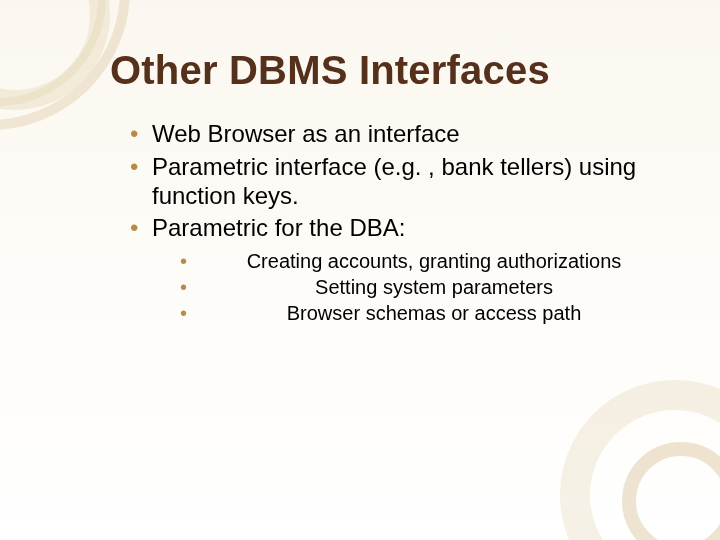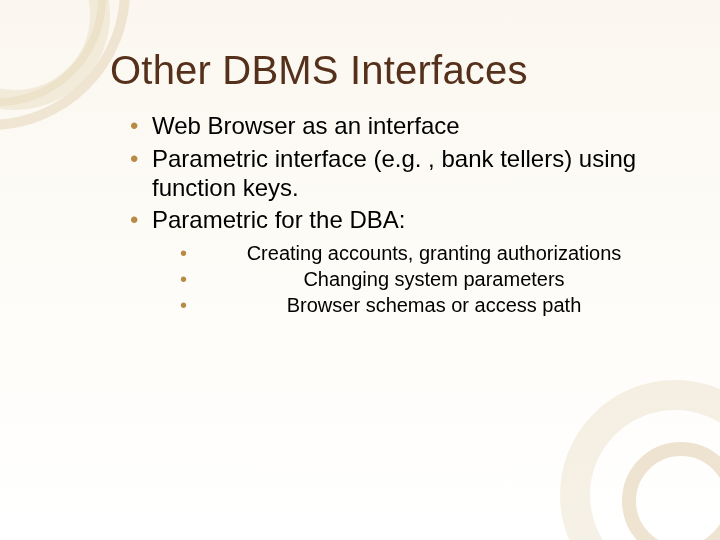--- a/index.html
+++ b/index.html
@@ -34,28 +34,28 @@
     background: transparent;
   }
   .brc1 { width: 170px; height: 170px; right: -70px; bottom: -70px; border: 30px solid rgba(221,200,156,0.25);}
   .brc2 { width: 90px;  height: 90px;  right: -20px; bottom: -20px; border: 14px solid rgba(205,178,124,0.35);}
 
   .title {
     position: absolute;
     left: 110px;
     top: 48px;
     font-size: 40px;
-    font-weight: 400;
+    font-weight: 700;
     color: #55301b;
     letter-spacing: 0.2px;
   }
   .body {
     position: absolute;
     left: 130px;
-    top: 112px;
+    top: 120px;
     width: 540px;
     color: #000000;
     font-size: 24px;
     line-height: 1.2;
   }
   ul.level1 {
     list-style: none;
     padding: 0;
     margin: 0;
   }
@@ -115,21 +115,21 @@
       <li>
         <span>Parametric interface (e.g. , bank tellers) using function keys.</span>
       </li>
       <li>
         <span>Parametric for the DBA:</span>
         <ul class="level2">
           <li>
             <span>Creating accounts, granting authorizations</span>
           </li>
           <li>
-            <span>Changing system parameters</span>
+            <span>Setting system parameters</span>
           </li>
           <li>
             <span>Browser schemas or access path</span>
           </li>
         </ul>
       </li>
     </ul>
   </div>
 </div>
 

